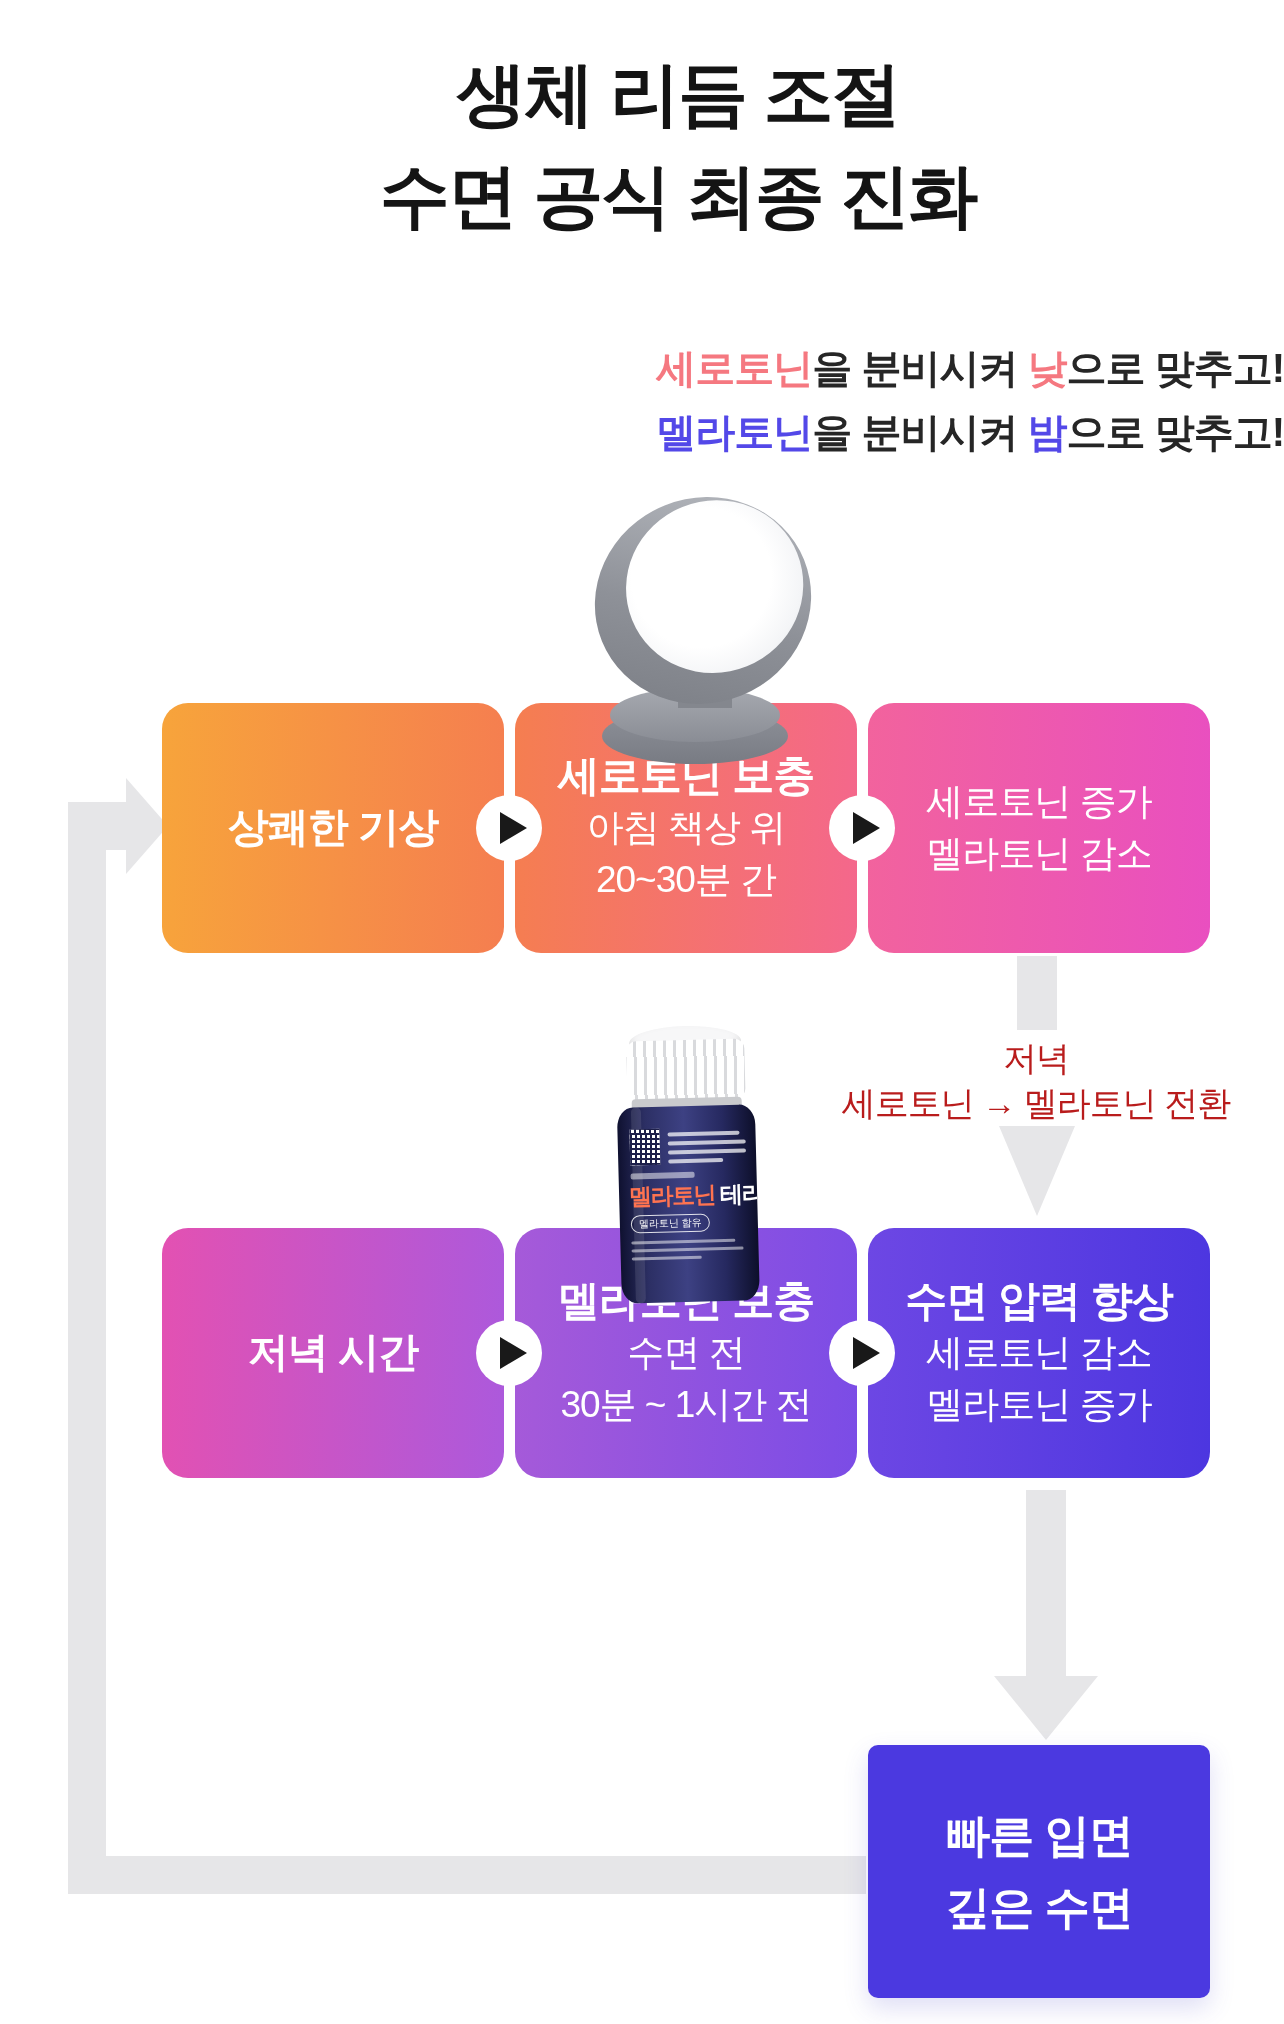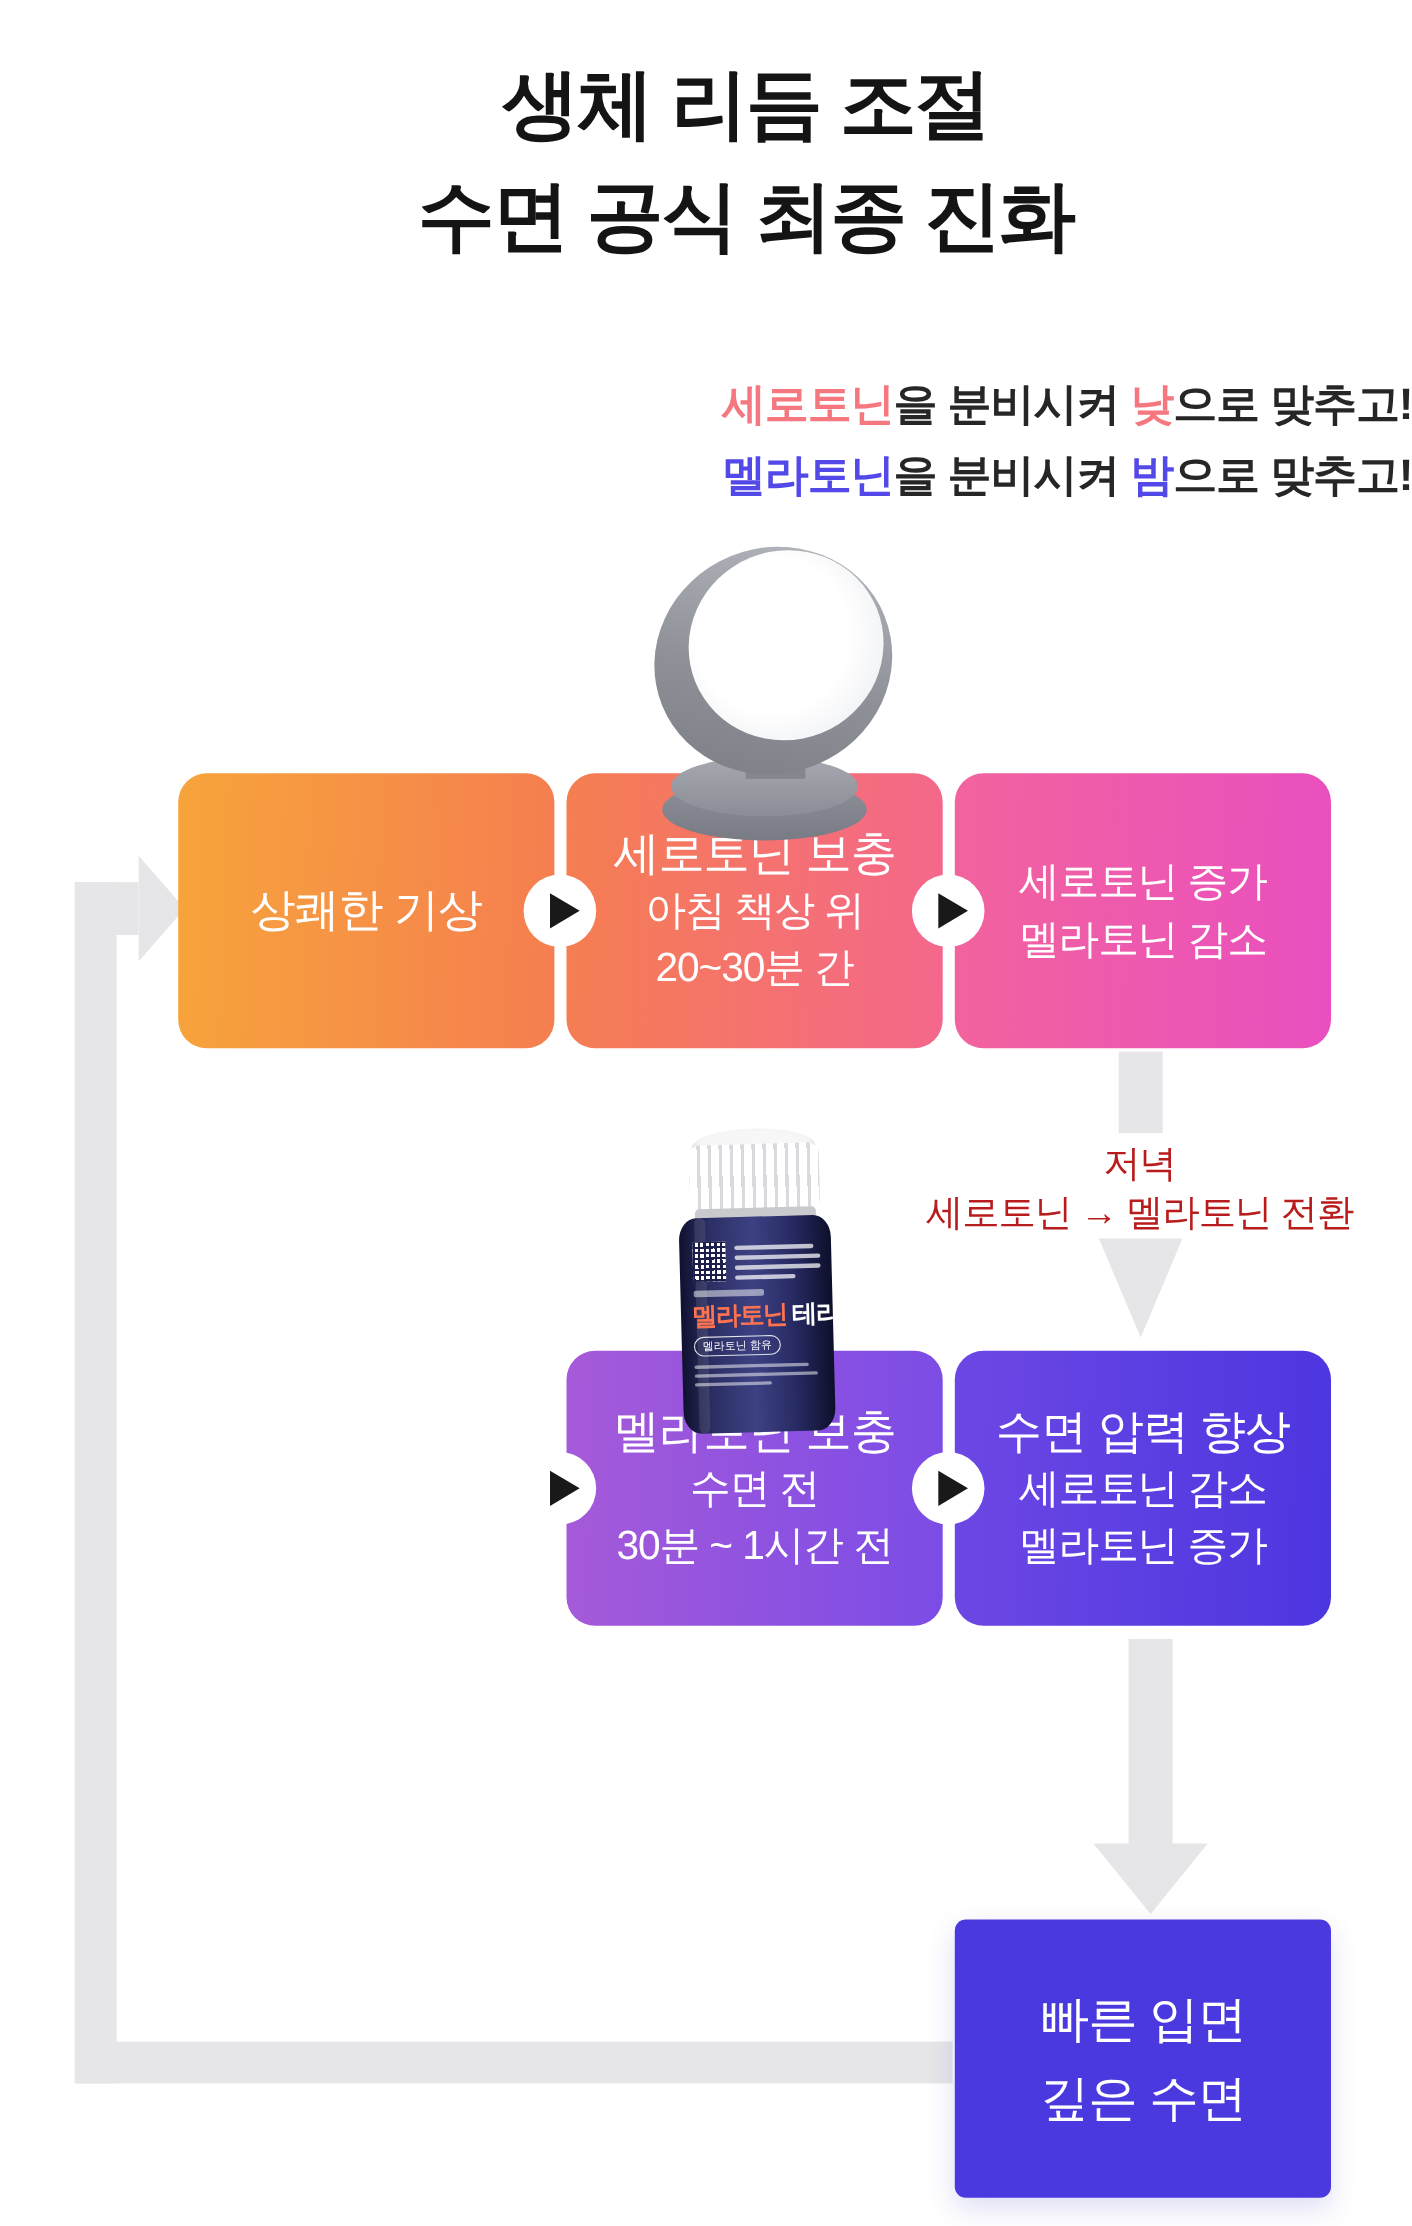--- a/index.html
+++ b/index.html
@@ -13,21 +13,21 @@
             font-size:40px;font-weight:600;color:#262626;line-height:1.6;letter-spacing:-1px;}
   .hl-pink{color:#f57880;}
   .hl-blue{color:#5348e8;}
 
   
   .box{position:absolute;width:342px;height:250px;border-radius:26px;z-index:2;
        display:flex;flex-direction:column;justify-content:center;align-items:center;
        color:#fff;text-align:center;}
   .r1{top:703px}.r2{top:1228px}
   .c1{left:162px}.c2{left:515px}.c3{left:868px}
-  .box .t{font-size:42px;font-weight:400;line-height:1.25;letter-spacing:-1px;}
+  .box .t{font-size:42px;font-weight:700;line-height:1.25;letter-spacing:-1px;}
   .box .t-big{font-size:41px;}
   .box .l{font-size:37px;font-weight:400;line-height:1.4;letter-spacing:-1px;}
   .bg-wake{background:linear-gradient(92deg,#f7a43b,#f57e50);}
   .bg-sero{background:linear-gradient(92deg,#f57e50,#f4678c);}
   .bg-inertia{background:linear-gradient(92deg,#f2639d,#e94fc0);}
   .bg-evening{background:linear-gradient(92deg,#e351b2,#ac59dc);}
   .bg-mel{background:linear-gradient(92deg,#a65ad9,#7b4ce6);}
   .bg-press{background:linear-gradient(92deg,#6d47e4,#4c36e0);text-align:right;}
   .result{left:868px;top:1745px;width:342px;height:253px;border-radius:10px;background:#4b39e0;
           box-shadow:0 10px 24px rgba(80,70,200,.18);}
@@ -167,20 +167,23 @@
       <div class="tline tl4"></div>
       <div class="small-bar"></div>
       <div class="brand"><span class="brand-main">멜라토닌</span><span class="brand-suffix"> 테라피</span></div>
       <div class="badge">멜라토닌 함유</div>
       <div class="bline bl1"></div>
       <div class="bline bl2"></div>
       <div class="bline bl3"></div>
     </div>
   </div>
 
+  <div class="box r2 c1 bg-evening">
+    <div class="t t-big">저녁 시간</div>
+  </div>
   <div class="box r2 c2 bg-mel">
     <div class="t">멜라토닌 보충</div>
     <div class="l">수면 전</div>
     <div class="l">30분 ~ 1시간 전</div>
   </div>
   <div class="box r2 c3 bg-press">
     <div class="t">수면 압력 향상</div>
     <div class="l">세로토닌 감소</div>
     <div class="l">멜라토닌 증가</div>
   </div>

